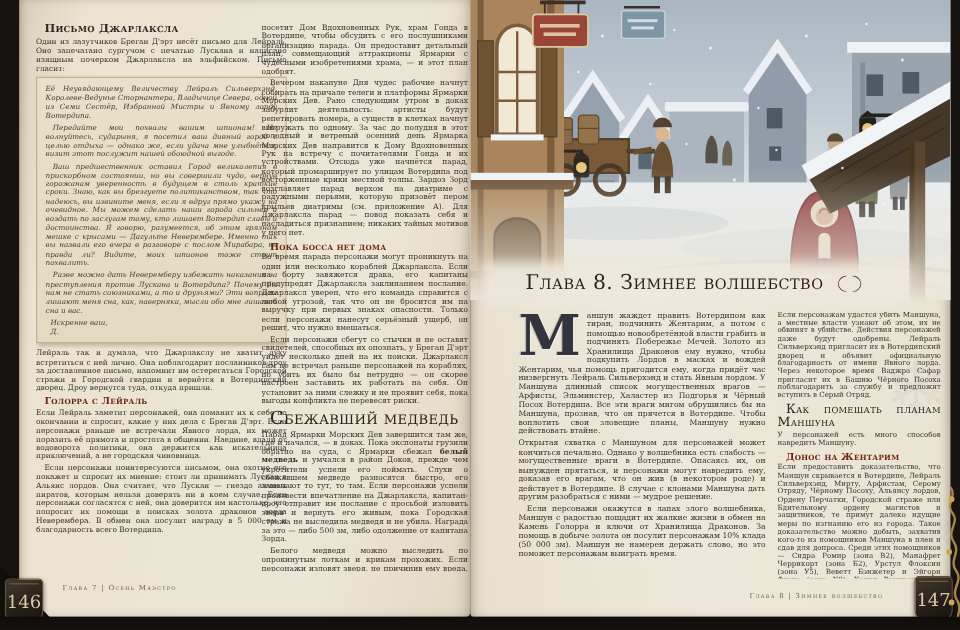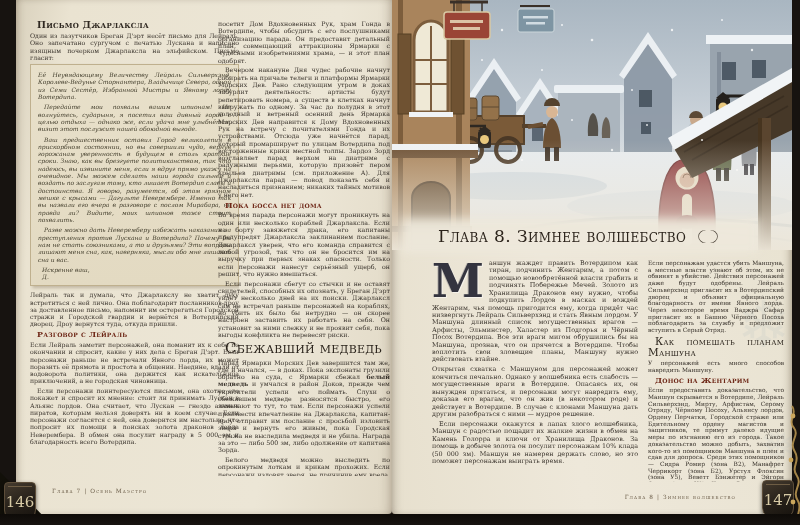--- a/index.html
+++ b/index.html
@@ -69,21 +69,21 @@
     <p class="nindent">Один из лазутчиков Бреган Д'эрт несёт письмо для Лейраль. Оно запечатано сургучом с печатью Лускана и написано изящным почерком Джарлаксла на эльфийском. Письмо гласит:</p>
     <div class="letterbox">
       <p class="salut">Её Неувядающему Величеству Лейраль Сильверхэнд, Королеве-Ведунье Сторнантера, Владычице Севера, одной из Семи Сестёр, Избранной Мистры и Явному лорду Вотердипа.</p>
       <p>Передайте мои похвалы вашим шпионам! Не волнуйтесь, сударыня, я посетил ваш дивный город с целью отдыха — однако же, если удача мне улыбнётся, визит этот послужит нашей обоюдной выгоде.</p>
       <p>Ваш предшественник оставил Город великолепия в прискорбном состоянии, но вы совершили чудо, вернув горожанам уверенность в будущем в столь краткие сроки. Знаю, как вы брезгуете политиканством, так что надеюсь, вы извините меня, если я вдруг прямо укажу на очевидное. Мы можем сделать наши города сильнее и воздать по заслугам тому, кто лишает Вотердип славы и достоинства. Я говорю, разумеется, об этом грязном мешке с крысами — Дагульте Неверембере. Именно так вы назвали его вчера в разговоре с послом Мирабара, не правда ли? Видите, моих шпионов тоже стоит похвалить.</p>
       <p>Разве можно дать Неверемберу избежать наказания за преступления против Лускана и Вотердипа? Почему бы нам не стать союзниками, а то и друзьями? Эти вопросы лишают меня сна, как, наверняка, мысли обо мне лишают сна и вас.</p>
       <p class="close">Искренне ваш,</p>
       <p class="sig">Д.</p>
     </div>
     <p class="nindent">Лейраль так и думала, что Джарлакслу не хватит духу встретиться с ней лично. Она поблагодарит посланников-дроу за доставленное письмо, напомнит им остерегаться Городской стражи и Городской гвардии и вернётся в Вотердипский дворец. Дроу вернутся туда, откуда пришли.</p>
-    <p class="h4r">Разговор с Лейраль</p>
+    <p class="h4r">Голорра с Лейраль</p>
     <p class="nindent">Если Лейраль заметит персонажей, она поманит их к себе по окончании и спросит, какие у них дела с Бреган Д'эрт. Если персонажи раньше не встречали Явного лорда, их может поразить её прямота и простота в общении. Наедине, вдали от водоворота политики, она держится как искательница приключений, а не городская чиновница.</p>
     <p>Если персонажи поинтересуются письмом, она охотно его покажет и спросит их мнение: стоит ли принимать Лускан в Альянс лордов. Она считает, что Лускан — гнездо алчных пиратов, которым нельзя доверять ни в коем случае. Если персонажи согласятся с ней, она доверится им настолько, что попросит их помощи в поисках золота драконов лорда Неверембера. В обмен она посулит награду в 5 000 зм и благодарность всего Вотердипа.</p>
 
   </div>
 
   <div class="col lp2">
     <p class="nindent">посетит Дом Вдохновенных Рук, храм Гонда в Вотердипе, чтобы обсудить с его послушниками организацию парада. Он предоставит детальный план, совмещающий аттракционы Ярмарки с чудесными изобретениями храма, — и этот план одобрят.</p>
     <p>Вечером накануне Дня чудес рабочие начнут собирать на причале телеги и платформы Ярмарки Морских Дев. Рано следующим утром в доках забурлит деятельность: артисты будут репетировать номера, а существ в клетках начнут выгружать по одному. За час до полудня в этот холодный и ветреный осенний день Ярмарка Морских Дев направится к Дому Вдохновенных Рук на встречу с почитателями Гонда и их устройствами. Отсюда уже начнётся парад, который промарширует по улицам Вотердипа под восторженные крики местной толпы. Зардоз Зорд возглавляет парад верхом на диатриме с радужными перьями, которую призовёт пером крыльев диатримы (см. приложение А). Для Джарлаксла парад — повод показать себя и насладиться признанием; никаких тайных мотивов у него нет.</p>
     <p class="h4r">Пока босса нет дома</p>
     <p class="nindent">Во время парада персонажи могут проникнуть на один или несколько кораблей Джарлаксла. Если на борту завяжется драка, его капитаны предупредят Джарлаксла заклинанием послание. Джарлаксл уверен, что его команда справится с любой угрозой, так что он не бросится им на выручку при первых знаках опасности. Только если персонажи нанесут серьёзный ущерб, он решит, что нужно вмешаться.</p>

